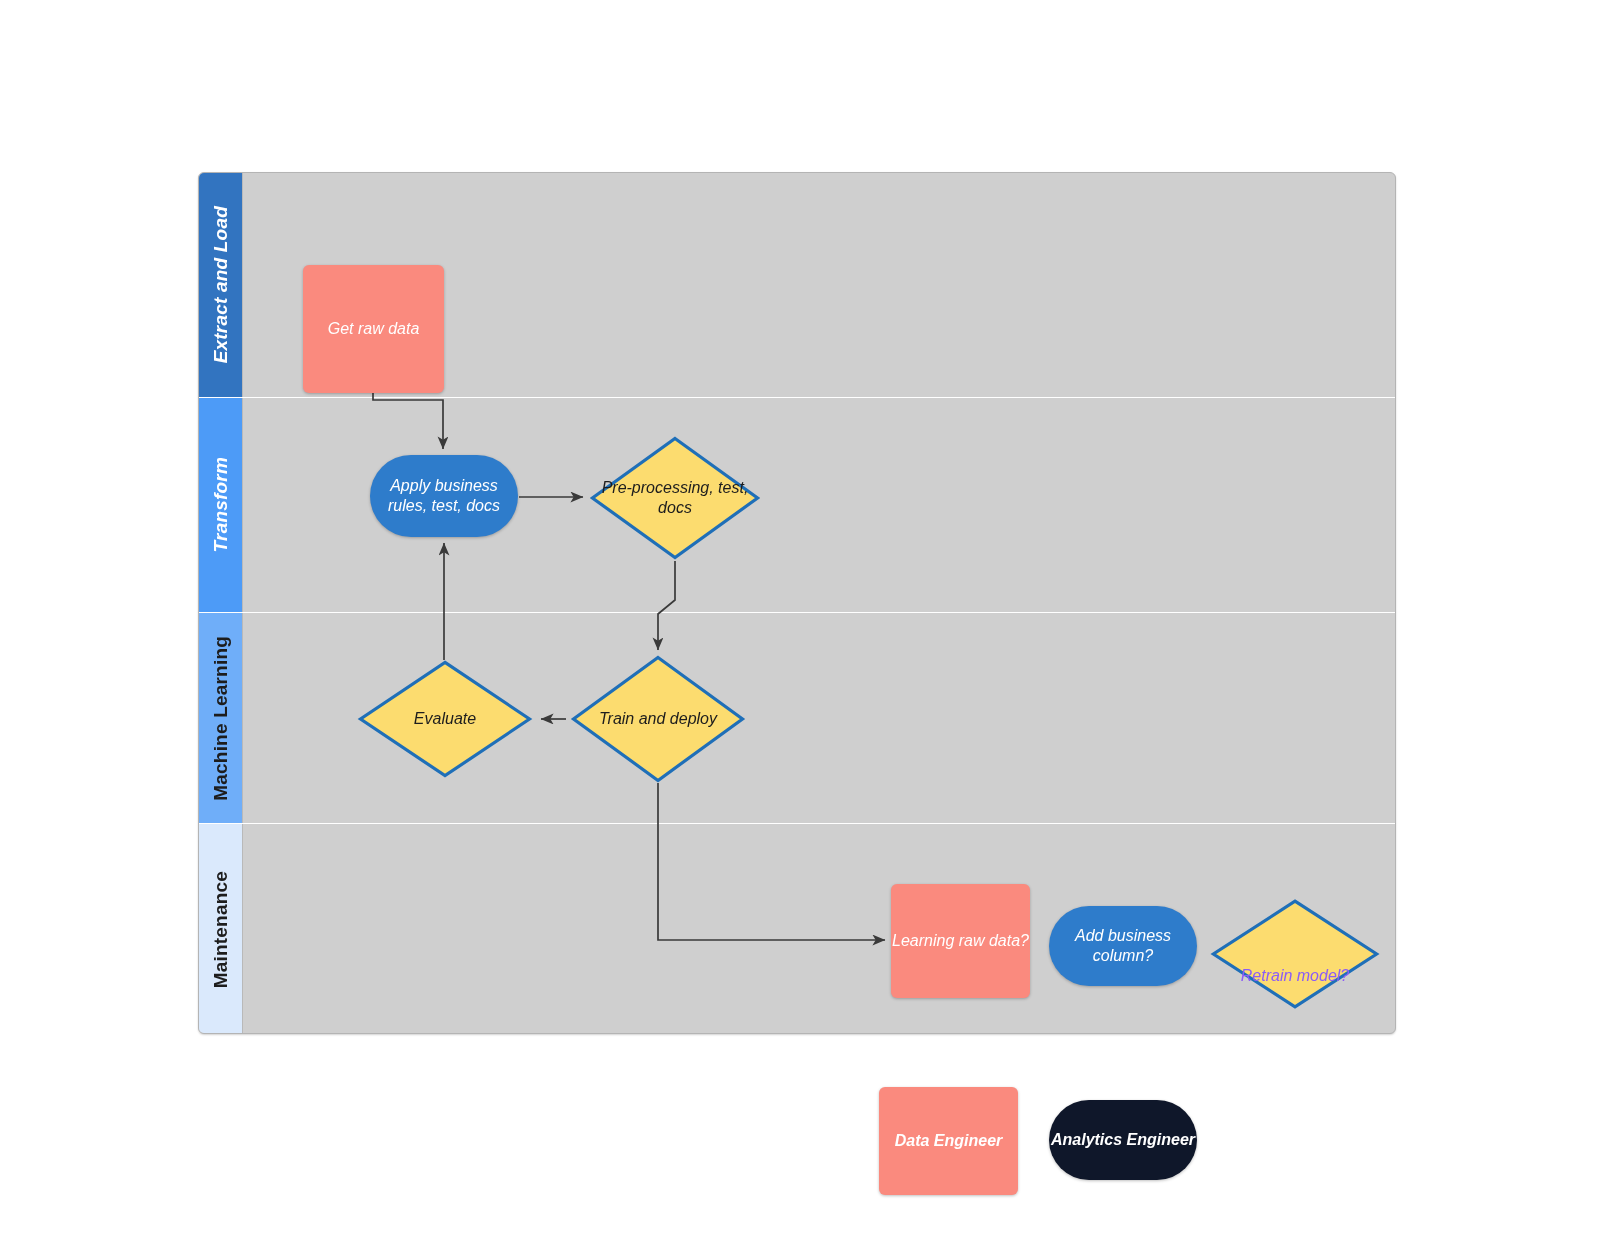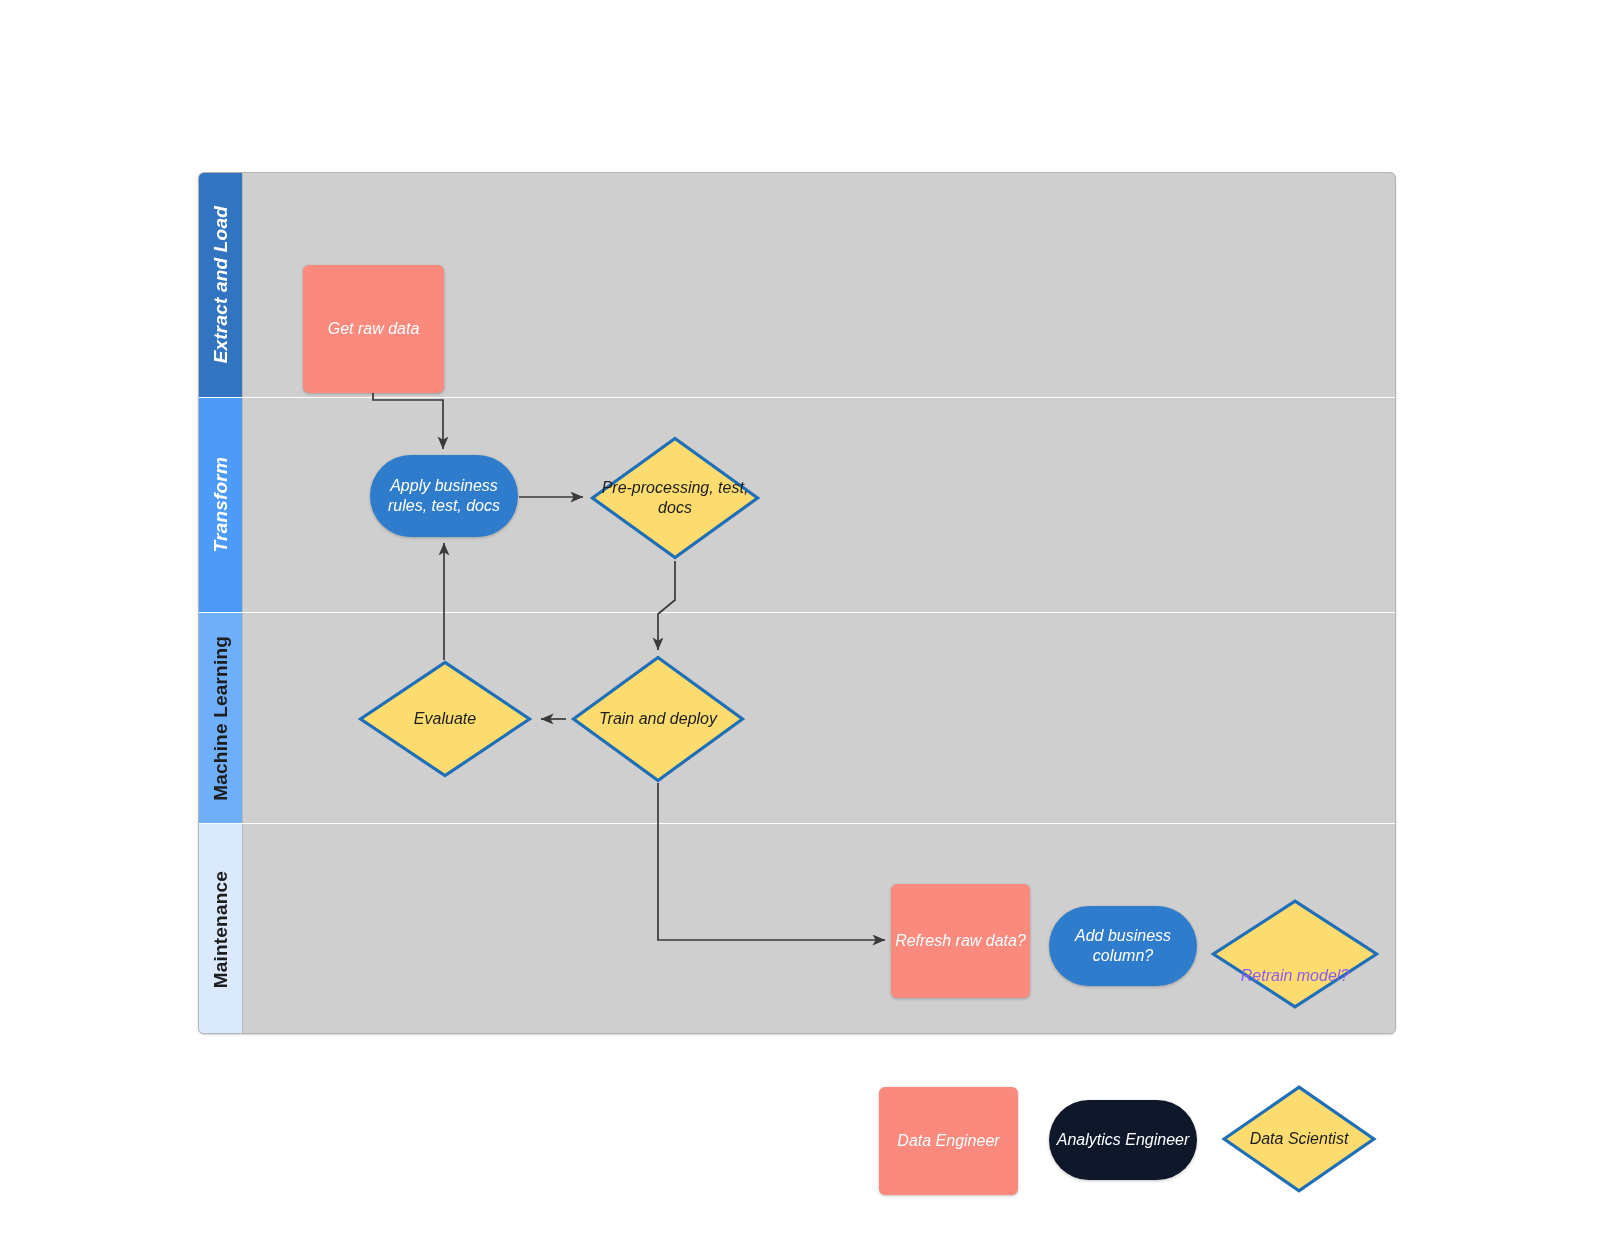--- a/index.html
+++ b/index.html
@@ -128,21 +128,21 @@
     pointer-events: none;
   }
 
   
   .legend {
     position: absolute;
     left: 0; top: 0;
     width: 1600px;
     height: 1236px;
   }
-  .legend .node { z-index: 8; }
+  .legend .node { z-index: 8; font-weight: bold; }
 </style>
 </head>
 <body>
 
 <div id="stage">
 
   <div class="pool" id="pool">
       <div class="lane" style="top: 0px; height: 225px;">
         <div class="lane-header" style="background: rgb(50, 116, 192);">
           <span class="lane-title" style="color: rgb(255, 255, 255);">Extract and Load</span>
@@ -208,41 +208,35 @@
         </svg>
         <span class="dia-label" style="color: rgb(29, 29, 29);">Evaluate</span>
       </div>
       <div class="node diamond" style="left: 570px; top: 655px; width: 176px; height: 128px;">
         <svg class="dia-svg" viewBox="0 0 100 100" preserveAspectRatio="none">
           <polygon points="50,2 98,50 50,98 2,50" fill="#FCDC6F" stroke="#1F6FB8" stroke-width="3.2" vector-effect="non-scaling-stroke"></polygon>
         </svg>
         <span class="dia-label" style="color: rgb(29, 29, 29);">Train and deploy</span>
       </div>
       <div class="node rect" style="left: 891px; top: 884px; width: 139px; height: 114px; background: rgb(250, 138, 126); color: rgb(255, 255, 255);">
-        <span>Refresh raw data?</span>
+        <span>Learning raw data?</span>
       </div>
       <div class="node pill" style="left: 1049px; top: 906px; width: 148px; height: 80px; background: rgb(46, 124, 203); color: rgb(255, 255, 255);">
         <span>Add business column?</span>
       </div>
       <div class="node diamond" style="left: 1210px; top: 899px; width: 170px; height: 110px;">
         <svg class="dia-svg" viewBox="0 0 100 100" preserveAspectRatio="none">
           <polygon points="50,2 98,50 50,98 2,50" fill="#FCDC6F" stroke="#1F6FB8" stroke-width="3.2" vector-effect="non-scaling-stroke"></polygon>
         </svg>
         <span class="dia-label" style="color: #8b5cf6; margin-top: 45px;">Retrain model?</span>
       </div>
     </div>
 
   <div class="legend" id="legend">
       <div class="node rect" style="left: 879px; top: 1087px; width: 139px; height: 108px; background: rgb(250, 138, 126); color: rgb(255, 255, 255);">
         <span>Data Engineer</span>
       </div>
       <div class="node pill" style="left: 1049px; top: 1100px; width: 148px; height: 80px; background: #0f172a; color: rgb(255, 255, 255);">
         <span>Analytics Engineer</span>
       </div>
-      <div class="node diamond" style="left: 1221px; top: 1085px; width: 156px; height: 108px;">
-        <svg class="dia-svg" viewBox="0 0 100 100" preserveAspectRatio="none">
-          <polygon points="50,2 98,50 50,98 2,50" fill="#FCDC6F" stroke="#1F6FB8" stroke-width="3.2" vector-effect="non-scaling-stroke"></polygon>
-        </svg>
-        <span class="dia-label" style="color: rgb(29, 29, 29);">Data Scientist</span>
-      </div>
     </div>
 
 </div>
 
 </body></html>

